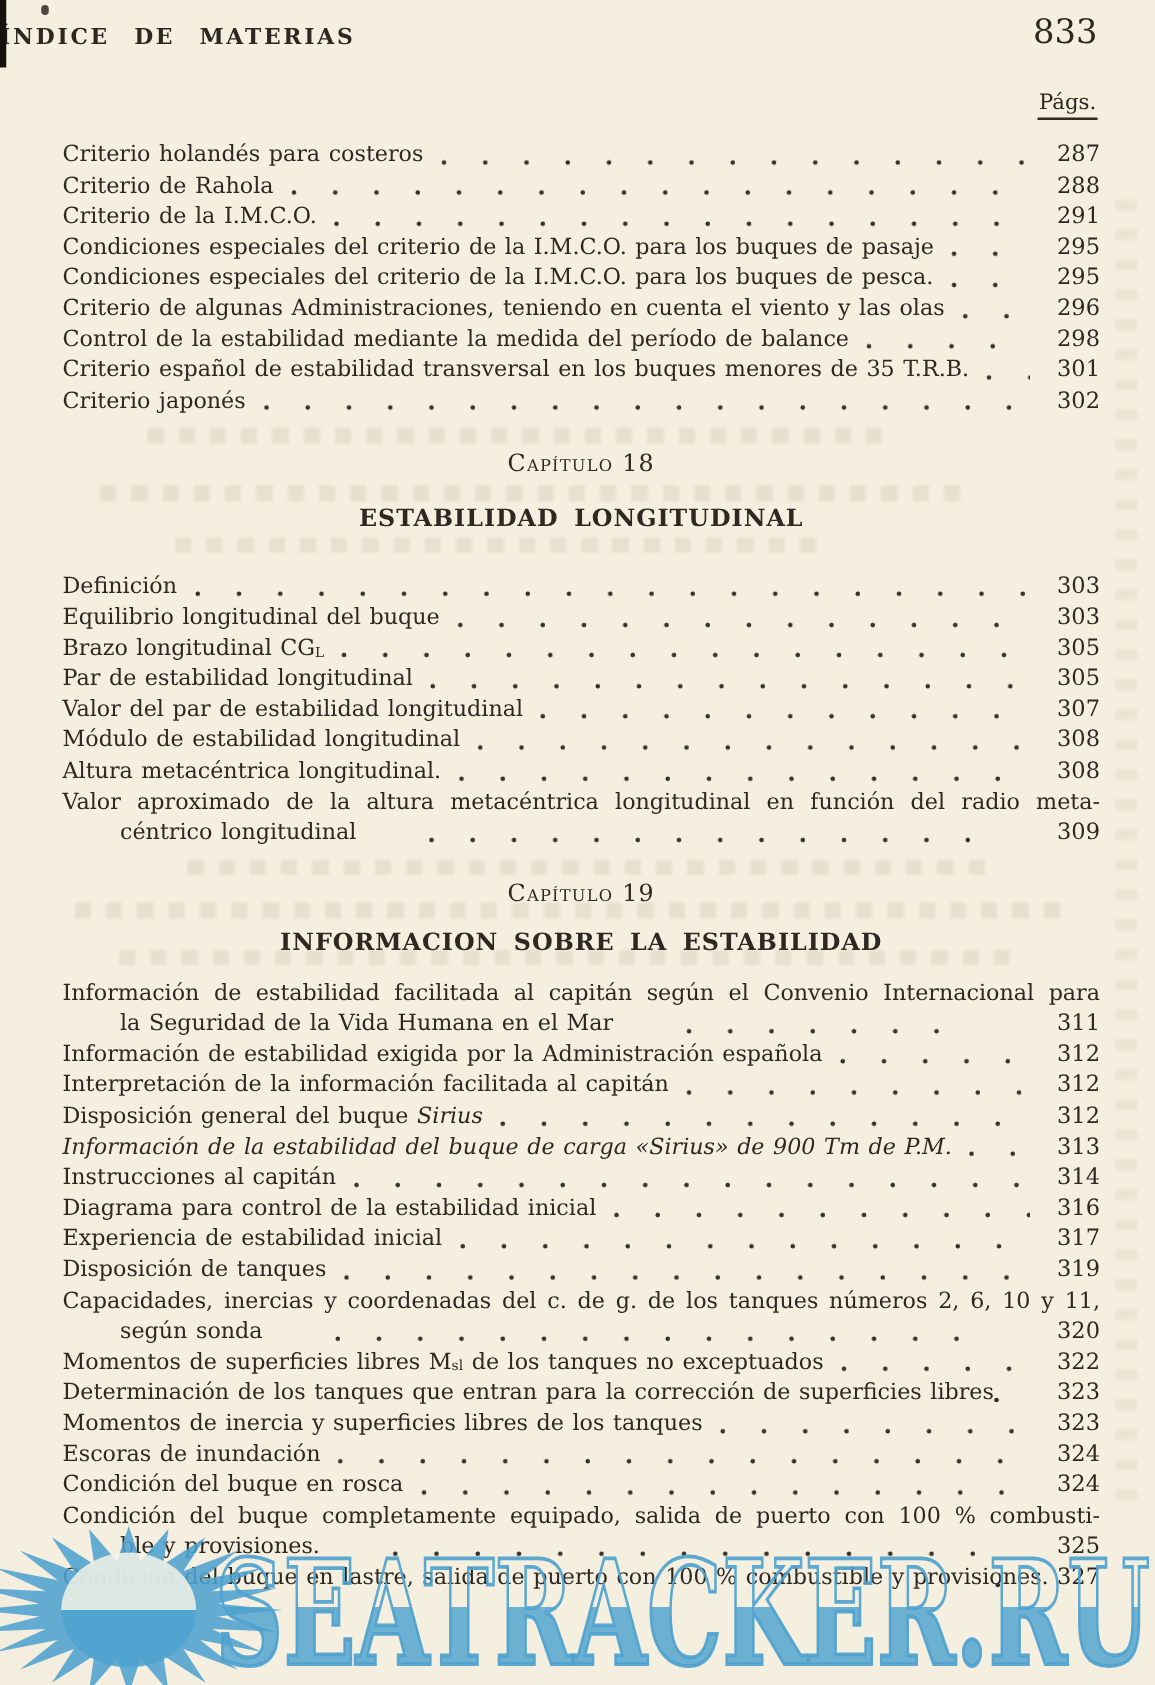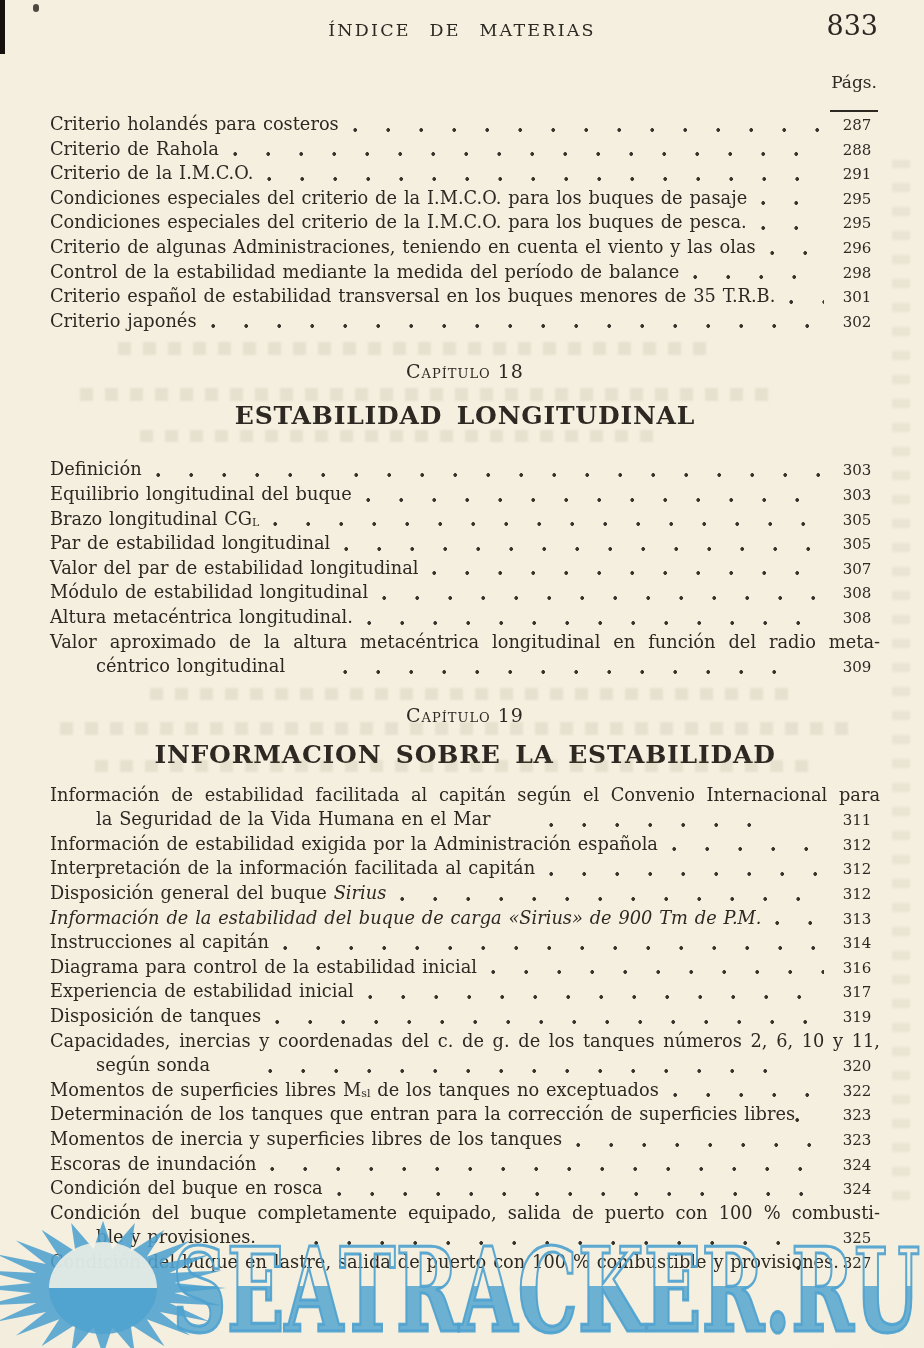--- a/index.html
+++ b/index.html
@@ -3,40 +3,40 @@
 <meta charset="utf-8">
 <style>
   html,body{margin:0;padding:0;background:#888;}
   .page{
     position:relative;width:924px;height:1348px;overflow:hidden;
     font-family:"DejaVu Serif",serif;color:#2d2922;
     background:
       radial-gradient(130% 120% at 50% 42%, rgba(255,255,255,0) 55%, rgba(120,100,60,0.10) 100%),
       #f4efdf;
   }
-  .header-title{position:absolute;top:20px;left:0;right:0;text-align:center;
-    font-size:17.5px;letter-spacing:2.2px;word-spacing:11px;}
+  .header-title{position:absolute;top:20px;left:0;right:0;text-align:left;
+    font-size:17.5px;letter-spacing:2.2px;word-spacing:11px;font-weight:bold;}
   .page-number{position:absolute;top:10px;right:46px;font-size:27px;text-align:right;}
   .pages-label{position:absolute;top:72px;right:46px;font-size:17px;
-    border-bottom:2px solid #2d2922;padding:0 1px 18px;}
+    border-bottom:2px solid #2d2922;padding:0 1px 2px;}
   .toc{position:absolute;top:112px;left:50px;right:44px;}
   .row{display:flex;align-items:baseline;line-height:24.6px;height:24.6px;
     font-size:17.8px;word-spacing:1.2px;}
   .row .label{white-space:nowrap;flex:0 1 auto;min-width:0;}
   .row.nofinal .label{flex:1 1 auto;white-space:normal;text-align:justify;text-align-last:justify;}
   .row.cont{padding-left:46px;gap:44px;}
   .leader{flex:1 1 30px;min-width:8px;align-self:flex-end;height:6px;margin:0 10px 4px 14px;
     background-image:radial-gradient(circle at 2.2px 3px, #37332b 1.55px, rgba(0,0,0,0) 2.1px);
     background-size:33px 6px;background-repeat:repeat-x;background-position:left bottom;}
-  .pgnum{flex:0 0 46px;width:46px;text-align:center;font-size:15px;}
+  .pgnum{flex:0 0 46px;width:46px;text-align:right;font-size:18px;}
   .sub{font-size:0.62em;vertical-align:-0.12em;}
   .i{font-style:italic;}
   .chapter-label{text-align:center;font-variant:small-caps;font-size:19px;
     letter-spacing:1px;line-height:25px;height:25px;}
-  .chapter-title{text-align:center;font-weight:bold;font-size:25px;
+  .chapter-title{text-align:center;font-weight:bold;font-size:19px;
     letter-spacing:0.8px;word-spacing:5px;line-height:27px;height:27px;}
   .bleed{position:absolute;filter:blur(1.3px);opacity:.55;pointer-events:none;
     background:repeating-linear-gradient(90deg, rgba(128,114,88,.22) 0 13px, rgba(128,114,88,0) 13px 25px);}
   .bleed.vert{background:repeating-linear-gradient(0deg, rgba(128,114,88,.16) 0 9px, rgba(128,114,88,0) 9px 24px);}
   .edge-mark{position:absolute;background:#15120e;}
   .wm{position:absolute;left:0;top:1200px;}
   #wm-text{font-family:"DejaVu Serif",serif;font-weight:bold;font-size:116px;}
 </style>
 </head>
 <body>

